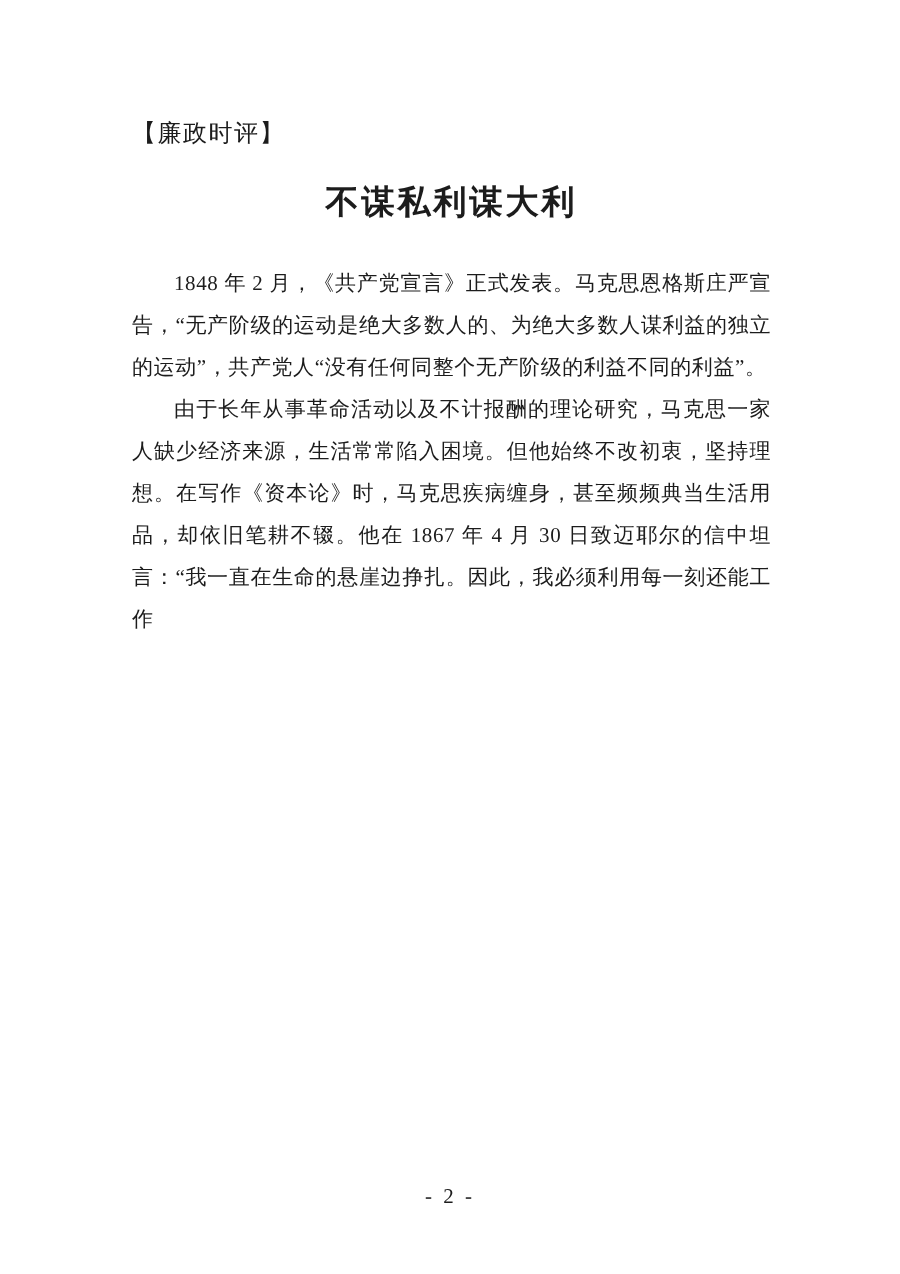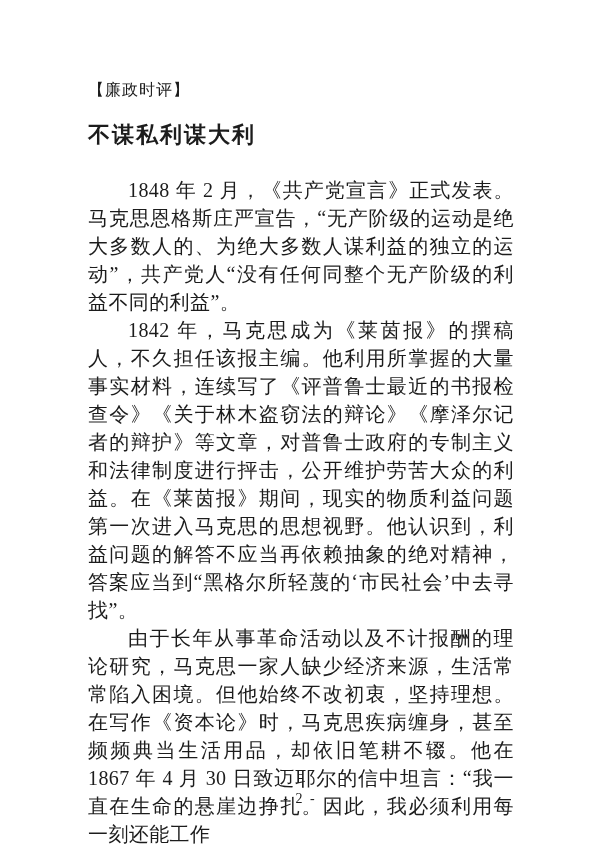--- a/index.html
+++ b/index.html
@@ -18,34 +18,34 @@
     font-family: "Liberation Serif", "DejaVu Serif", serif;
     color: #1c1c1c;
     overflow: hidden;
   }
   .section-label {
     font-size: 16px;
     line-height: 20px;
     letter-spacing: 1px;
   }
   .doc-title {
-    text-align: left;
+    text-align: center;
     font-size: 22px;
     font-weight: bold;
     margin-top: 20px;
     letter-spacing: 2px;
   }
   .doc-body {
     margin-top: 26px;
   }
   .para {
     margin: 0;
     text-indent: 2em;
     text-align: justify;
-    font-size: 20px;
+    font-size: 14px;
     line-height: 28px;
     letter-spacing: 0.4px;
   }
   .page-number {
     position: absolute;
     bottom: 42px;
     left: 0;
     right: 0;
     text-align: center;
     font-size: 14px;
@@ -56,18 +56,17 @@
 </head>
 <body>
 
 <div class="page">
   <div class="section-label">【廉政时评】</div>
 
   <div class="doc-title">不谋私利谋大利</div>
 
   <div class="doc-body">
     <p class="para">1848 年 2 月，《共产党宣言》正式发表。马克思恩格斯庄严宣告，“无产阶级的运动是绝大多数人的、为绝大多数人谋利益的独立的运动”，共产党人“没有任何同整个无产阶级的利益不同的利益”。</p>
-    <p class="para">1842 年，马克思成为《莱茵报》的撰稿人，不久担任该报主编。他利用所掌握的大量事实材料，连续写了《评普鲁士最近的书报检查令》《关于林木盗窃法的辩论》《摩泽尔记者的辩护》等文章，对普鲁士政府的专制主义和法律制度进行抨击，公开维护劳苦大众的利益。在《莱茵报》期间，现实的物质利益问题第一次进入马克思的思想视野。他认识到，利益问题的解答不应当再依赖抽象的绝对精神，答案应当到“黑格尔所轻蔑的‘市民社会’中去寻找”。</p>
     <p class="para">由于长年从事革命活动以及不计报酬的理论研究，马克思一家人缺少经济来源，生活常常陷入困境。但他始终不改初衷，坚持理想。在写作《资本论》时，马克思疾病缠身，甚至频频典当生活用品，却依旧笔耕不辍。他在 1867 年 4 月 30 日致迈耶尔的信中坦言：“我一直在生命的悬崖边挣扎。因此，我必须利用每一刻还能工作</p>
   </div>
 
   <div class="page-number">- 2 -</div>
 </div>
 
 </body></html>

